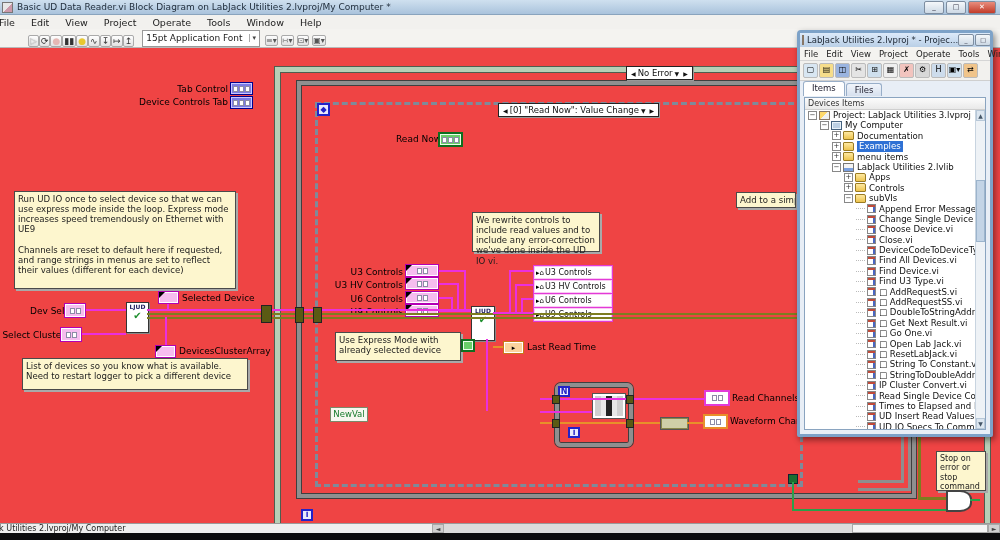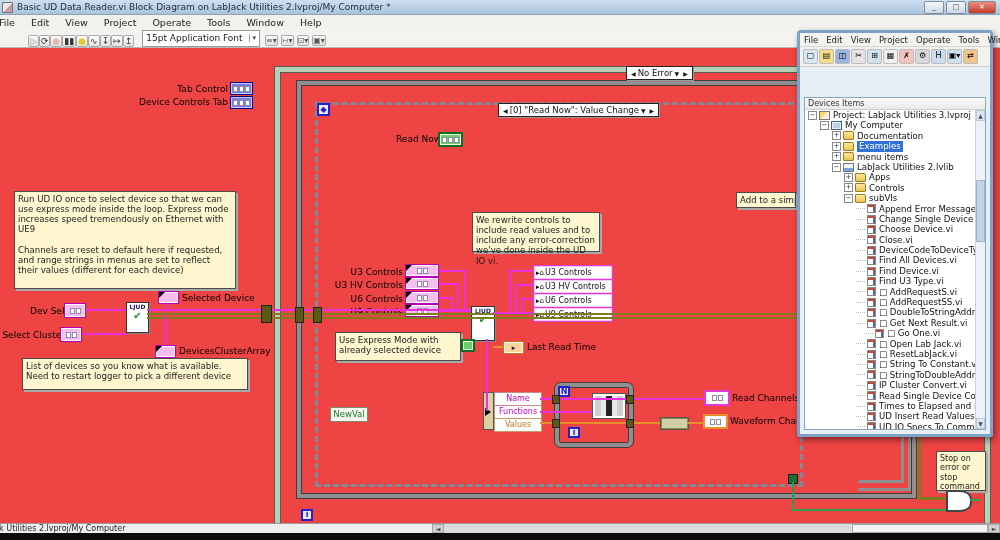--- a/index.html
+++ b/index.html
@@ -299,27 +299,20 @@
         <span>U9 Controls</span>
       </div>
 
     <div class="abs term green" style="left:461px;top:291px;width:14px;height:13px;"></div>
     <div class="abs term orange" style="left:503px;top:293px;width:21px;height:13px;font-size:7px;text-align:center;line-height:12px;">▸</div>
     <div class="abs lbl" style="left:527px;top:294px;">Last Read Time</div>
 
     <div class="abs" style="left:330px;top:359px;width:36px;height:13px;background:#f7f7ef;border:1px solid #7a8a6a;
                 font-size:8.5px;color:#157a2a;text-align:center;line-height:12px;">NewVal</div>
 
-    <div class="abs" style="left:483px;top:344px;width:57px;height:38px;">
-      <div class="abs" style="left:0;top:0;width:11px;height:38px;background:#d9d1a0;border:1px solid #555;box-sizing:border-box;"></div>
-      <div class="abs" style="left:2px;top:16px;width:0;height:0;border-left:6px solid #000;border-top:4px solid transparent;border-bottom:4px solid transparent;"></div>
-      <div class="abs unb-row" style="left:11px;top:0;width:46px;height:12px;color:#c400c4;border-color:#c88;">Name</div>
-      <div class="abs unb-row" style="left:11px;top:13px;width:46px;height:12px;color:#c400c4;border-color:#c88;">Functions</div>
-      <div class="abs unb-row" style="left:11px;top:26px;width:46px;height:12px;color:#c87818;border-color:#c96;">Values</div>
-    </div>
 
     <div class="abs" style="left:555px;top:335px;width:78px;height:64px;border:4px solid #8f8f8f;border-radius:6px;
                 box-shadow:0 0 0 1px #3f3f3f, inset 0 0 0 1px #3f3f3f;box-sizing:border-box;"></div>
     <div class="abs blue-sq" style="left:558px;top:338px;width:12px;height:11px;line-height:7px;">N</div>
     <div class="abs blue-sq" style="left:568px;top:379px;width:12px;height:11px;line-height:7px;">i</div>
 
     <div class="abs" style="left:592px;top:345px;width:32px;height:24px;background:#e8e8e8;border:1px solid #555;
                 box-shadow:inset 0 0 0 2px #fff, inset 8px 0 0 #d0d0d0, inset -8px 0 0 #d0d0d0;">
       <div class="abs" style="left:13px;top:2px;width:6px;height:20px;background:#222;"></div>
     </div>
@@ -395,20 +388,29 @@
     <div class="wire" style="left:901px;top:389px;width:3px;height:46px;background:#8f8f8f;"></div>
     <div class="wire" style="left:858px;top:432px;width:46px;height:3px;background:#8f8f8f;"></div>
     <div class="wire" style="left:908px;top:389px;width:3px;height:54px;background:#8f8f8f;"></div>
     <div class="wire" style="left:858px;top:440px;width:53px;height:3px;background:#8f8f8f;"></div>
 
     <div class="abs orgate" style="left:946px;top:442px;"></div>
     <div class="wire w-green" style="left:970px;top:451px;width:10px;height:2px;"></div>
   </div>
 
   <div class="abs" id="projwin">
+    <div class="ptitle">
+      <span class="win-icon"></span>
+      <span>LabJack Utilities 2.lvproj * - Projec...</span>
+      <span class="pbtns">
+        <span class="pbtn">_</span>
+        <span class="pbtn">□</span>
+
+      </span>
+    </div>
     <div class="pmenu">
       <span>File</span>
       <span>Edit</span>
       <span>View</span>
       <span>Project</span>
       <span>Operate</span>
       <span>Tools</span>
       <span>Window</span>
     </div>
     <div class="ptool" id="proj-toolbar">
@@ -417,20 +419,24 @@
         <span class="pticon" style="background: rgb(154, 180, 224);">◫</span>
         <span class="pticon" style="background: rgb(228, 228, 228);">✂</span>
         <span class="pticon" style="background: rgb(207, 224, 238);">⊞</span>
         <span class="pticon" style="background: rgb(239, 239, 239);">▦</span>
         <span class="pticon" style="background: rgb(242, 196, 190);">✗</span>
         <span class="pticon" style="background: rgb(216, 216, 216);">⚙</span>
         <span class="pticon" style="background: rgb(205, 220, 236);">H</span>
         <span class="pticon" style="background: rgb(207, 224, 238);">▣▾</span>
         <span class="pticon" style="background: rgb(240, 196, 138);">⇄</span>
       </div>
+    <div class="ptabs">
+      <span class="ptab active">Items</span>
+      <span class="ptab">Files</span>
+    </div>
     <div class="ppanel">
       <div class="phead">Devices Items</div>
       <div class="ptree">
           <div class="tree-row" style="padding-left: 3px;">
             <span class="expand">−</span>
             <span class="ticon project"></span>
             <span class="tlabel">Project: LabJack Utilities 3.lvproj</span>
           </div>
           <div class="tree-row" style="padding-left: 15px;">
             <span class="expand">−</span>
@@ -525,21 +531,21 @@
           <div class="tree-row" style="padding-left: 51px;">
             <span class="noexp"></span>
             <span class="ticon vi"></span>
             <span class="tlabel">□ DoubleToStringAddress.vi</span>
           </div>
           <div class="tree-row" style="padding-left: 51px;">
             <span class="noexp"></span>
             <span class="ticon vi"></span>
             <span class="tlabel">□ Get Next Result.vi</span>
           </div>
-          <div class="tree-row" style="padding-left: 51px; margin-left: 8px;">
+          <div class="tree-row" style="padding-left: 51px;">
             <span class="noexp"></span>
             <span class="ticon vi"></span>
             <span class="tlabel">□ Go One.vi</span>
           </div>
           <div class="tree-row" style="padding-left: 51px;">
             <span class="noexp"></span>
             <span class="ticon vi"></span>
             <span class="tlabel">□ Open Lab Jack.vi</span>
           </div>
           <div class="tree-row" style="padding-left: 51px;">

